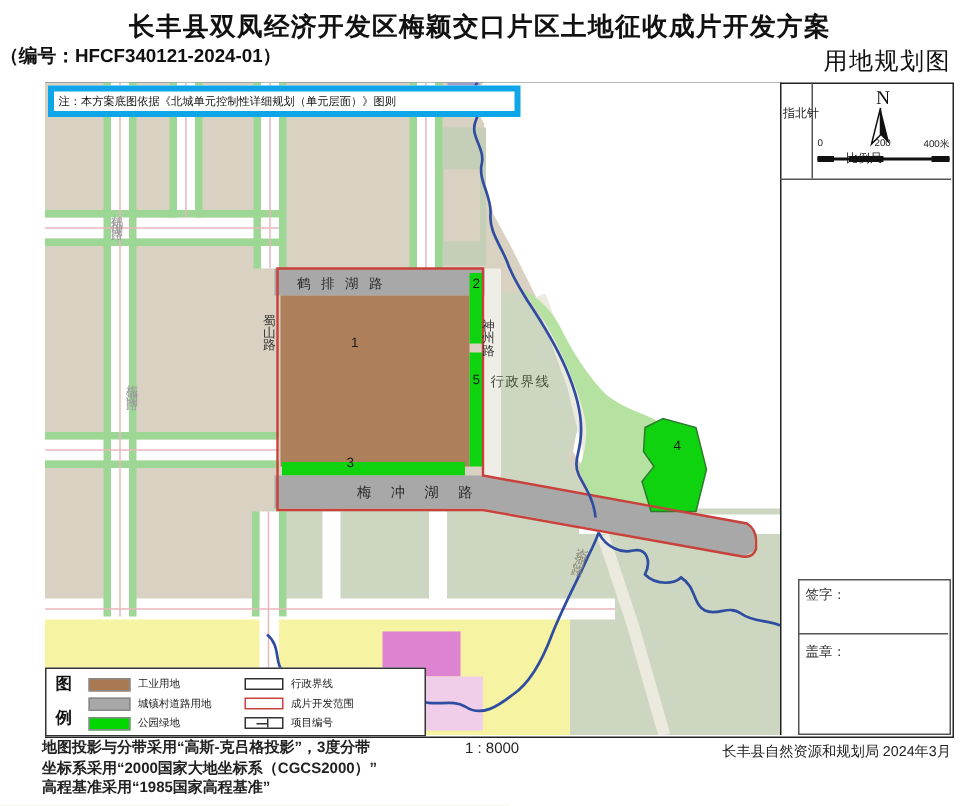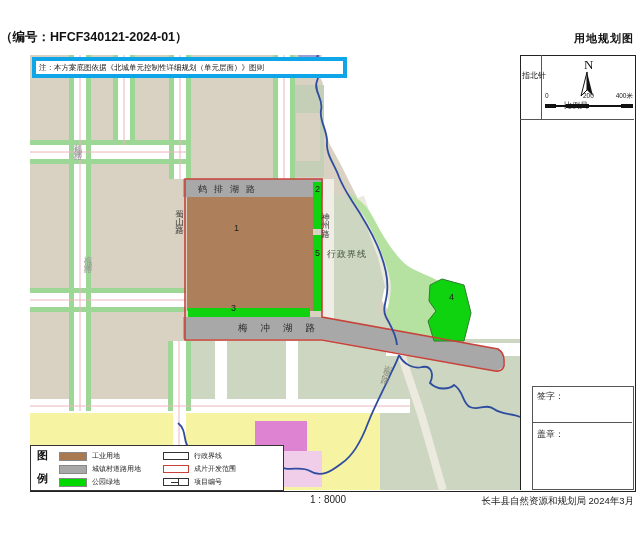--- a/index.html
+++ b/index.html
@@ -2,21 +2,21 @@
 <html><head>
 <meta charset="utf-8">
 <style>
   html,body{margin:0;padding:0;background:#fff;}
   #page{position:relative;width:640px;height:537px;background:#ffffff;overflow:hidden;
         font-family:"Liberation Sans","DejaVu Sans",sans-serif;color:#111;}
   .abs{position:absolute;}
   
   #title{left:0;top:6px;width:640px;text-align:center;font-size:17px;font-weight:bold;letter-spacing:1px;}
   #subtitle{left:0;top:29px;width:640px;text-align:left;font-size:12.5px;font-weight:bold;}
-  #maptype{right:6px;top:31px;font-size:11px;font-weight:bold;letter-spacing:1px;}
+  #maptype{right:6px;top:31px;font-size:16px;font-weight:normal;letter-spacing:1px;}
   
   #frame{left:30px;top:55px;width:604px;height:435px;border:1.5px solid #222;background:#fff;}
   #mapArea{left:30px;top:55px;width:490px;height:435px;}
   #mapArea svg{position:absolute;left:0;top:0;}
   
   #panelDivider{left:520px;top:55px;width:0;height:435px;border-left:1px solid #222;}
   #panelLblDiv{left:541px;top:55px;width:0;height:64px;border-left:1px solid #555;}
   #panelHDiv{left:520px;top:119px;width:114px;height:0;border-top:1px solid #555;}
   .panel-label{font-size:8px;color:#222;}
   #compassN{left:584px;top:57px;font-size:13px;font-family:"Liberation Serif","DejaVu Serif",serif;}
@@ -59,20 +59,21 @@
   
   #footLines{left:28px;top:492px;font-size:10px;line-height:13.5px;color:#222;font-weight:bold;}
   #footScale{left:310px;top:494px;font-size:10px;color:#222;}
   #footAgency{right:6px;top:495px;font-size:9.5px;color:#222;}
 </style>
 </head>
 <body>
 
 <div id="page">
 
+  <div class="abs" id="title">长丰县双凤经济开发区梅颖交口片区土地征收成片开发方案</div>
   <div class="abs" id="subtitle">（编号：HFCF340121-2024-01）</div>
   <div class="abs" id="maptype">用地规划图</div>
 
   <div class="abs" id="frame"></div>
 
   <div class="abs" id="mapArea">
     <svg width="490" height="435" viewBox="0 0 490 435">
 
       <rect x="0" y="0" width="490" height="435" fill="#d9d1c1"></rect>
 
@@ -224,16 +225,21 @@
     </div>
     <div class="lg-row" style="left:132px;top:31px;">
       <div class="lg-line lg-proj">
           <div class="bar"></div>
           <div class="tick"></div>
         </div>
       <span>项目编号</span>
     </div>
   </div>
 
+  <div class="abs" id="footLines">
+    <div>地图投影与分带采用“高斯-克吕格投影”，3度分带</div>
+    <div>坐标系采用“2000国家大地坐标系（CGCS2000）”</div>
+    <div>高程基准采用“1985国家高程基准”</div>
+  </div>
   <div class="abs" id="footScale">1 : 8000</div>
   <div class="abs" id="footAgency">长丰县自然资源和规划局  2024年3月</div>
 
 </div>
 
 </body></html>

